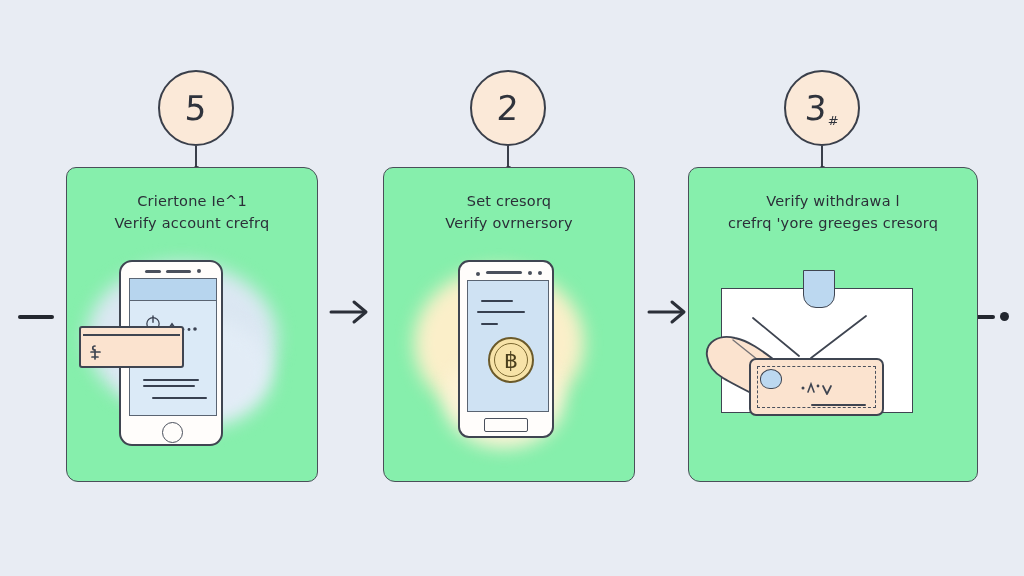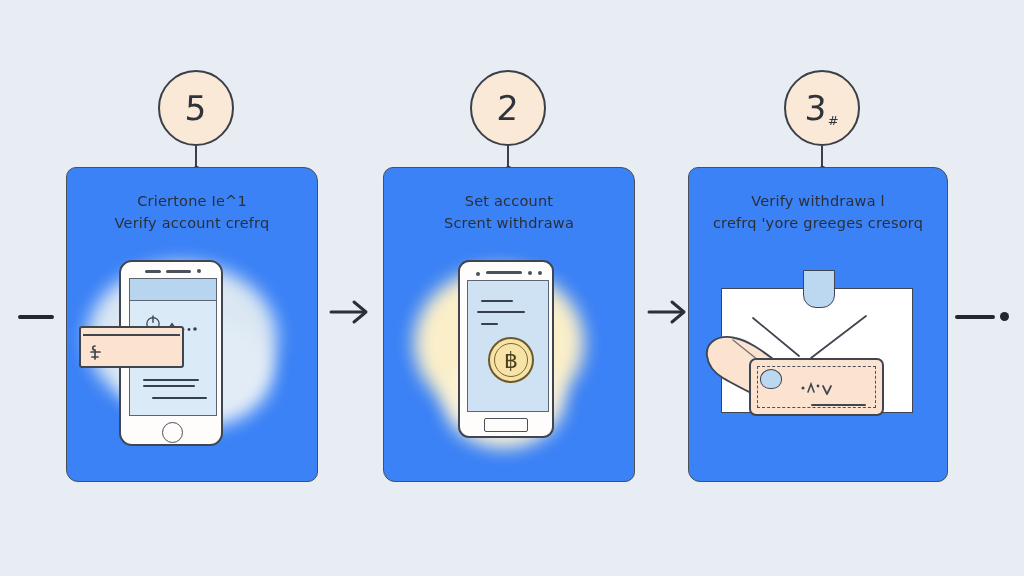--- a/index.html
+++ b/index.html
@@ -60,21 +60,21 @@
     bottom: -3px;
     width: 7px;
     height: 7px;
     border-radius: 50%;
     background: #2f333c;
   }
 
   
   .panel {
     position: absolute;
-    background: #3b82f6;
+    background: #86efac;
     border: 1.8px solid #4a4f59;
     border-radius: 10px 14px 10px 12px;
     box-sizing: border-box;
     overflow: hidden;
     padding-left: 38px;
   }
   .panel-caption {
     position: absolute;
     left: 0;
     right: 0;
@@ -266,22 +266,22 @@
   </div>
 
   <div class="step-circle" style="left:470px; top:70px;">
     <span class="num">2</span>
     <span class="mark"></span>
   </div>
   <div class="stem" style="left:507px; top:146px; height:24px;"></div>
 
   <div class="panel" style="left:383px; top:167px; width:252px; height:315px;">
     <div class="panel-caption">
-      <span>Set account</span>
-      <span class="l2">Scrent withdrawa</span>
+      <span>Set cresorq</span>
+      <span class="l2">Verify ovrnersory</span>
     </div>
 
     <div class="art">
 
       <div class="blob" style="left:30px; top:10px; width:170px; height:150px; background:#fbefc9;"></div>
       <div class="blob" style="left:60px; top:95px; width:120px; height:95px; background:#fdf3d6;"></div>
 
       <div class="phone" style="left:74px; top:2px; width:96px; height:178px; border-radius:11px;">
         <div class="dot" style="left:16px; top:10px; width:4px; height:4px;"></div>
         <div class="speaker" style="left:26px; top:9px; width:36px;"></div>
@@ -310,21 +310,21 @@
       <polyline points="27,6 39,16 27,26" fill="none" stroke="#2b2f38" stroke-width="3" stroke-linecap="round" stroke-linejoin="round"></polyline>
     </svg>
   </div>
 
   <div class="step-circle" style="left:784px; top:70px;">
     <span class="num">3</span>
     <span class="mark">#</span>
   </div>
   <div class="stem" style="left:821px; top:146px; height:24px;"></div>
 
-  <div class="panel" style="left:688px; top:167px; width:260px; height:315px;">
+  <div class="panel" style="left:688px; top:167px; width:290px; height:315px;">
     <div class="panel-caption">
       <span>Verify withdrawa l</span>
       <span class="l2">crefrq 'yore greeges cresorq</span>
     </div>
 
     <div class="art">
 
       <div style="position:absolute; left:32px; top:30px; width:192px; height:125px; border:1.8px solid #3f4551; box-sizing:border-box; background:#ffffff;"></div>
 
       <div style="position:absolute; left:114px; top:12px; width:32px; height:38px; background:#bcd8f0; border:1.8px solid #3f4551; border-radius:0 0 13px 13px; box-sizing:border-box;"></div>

